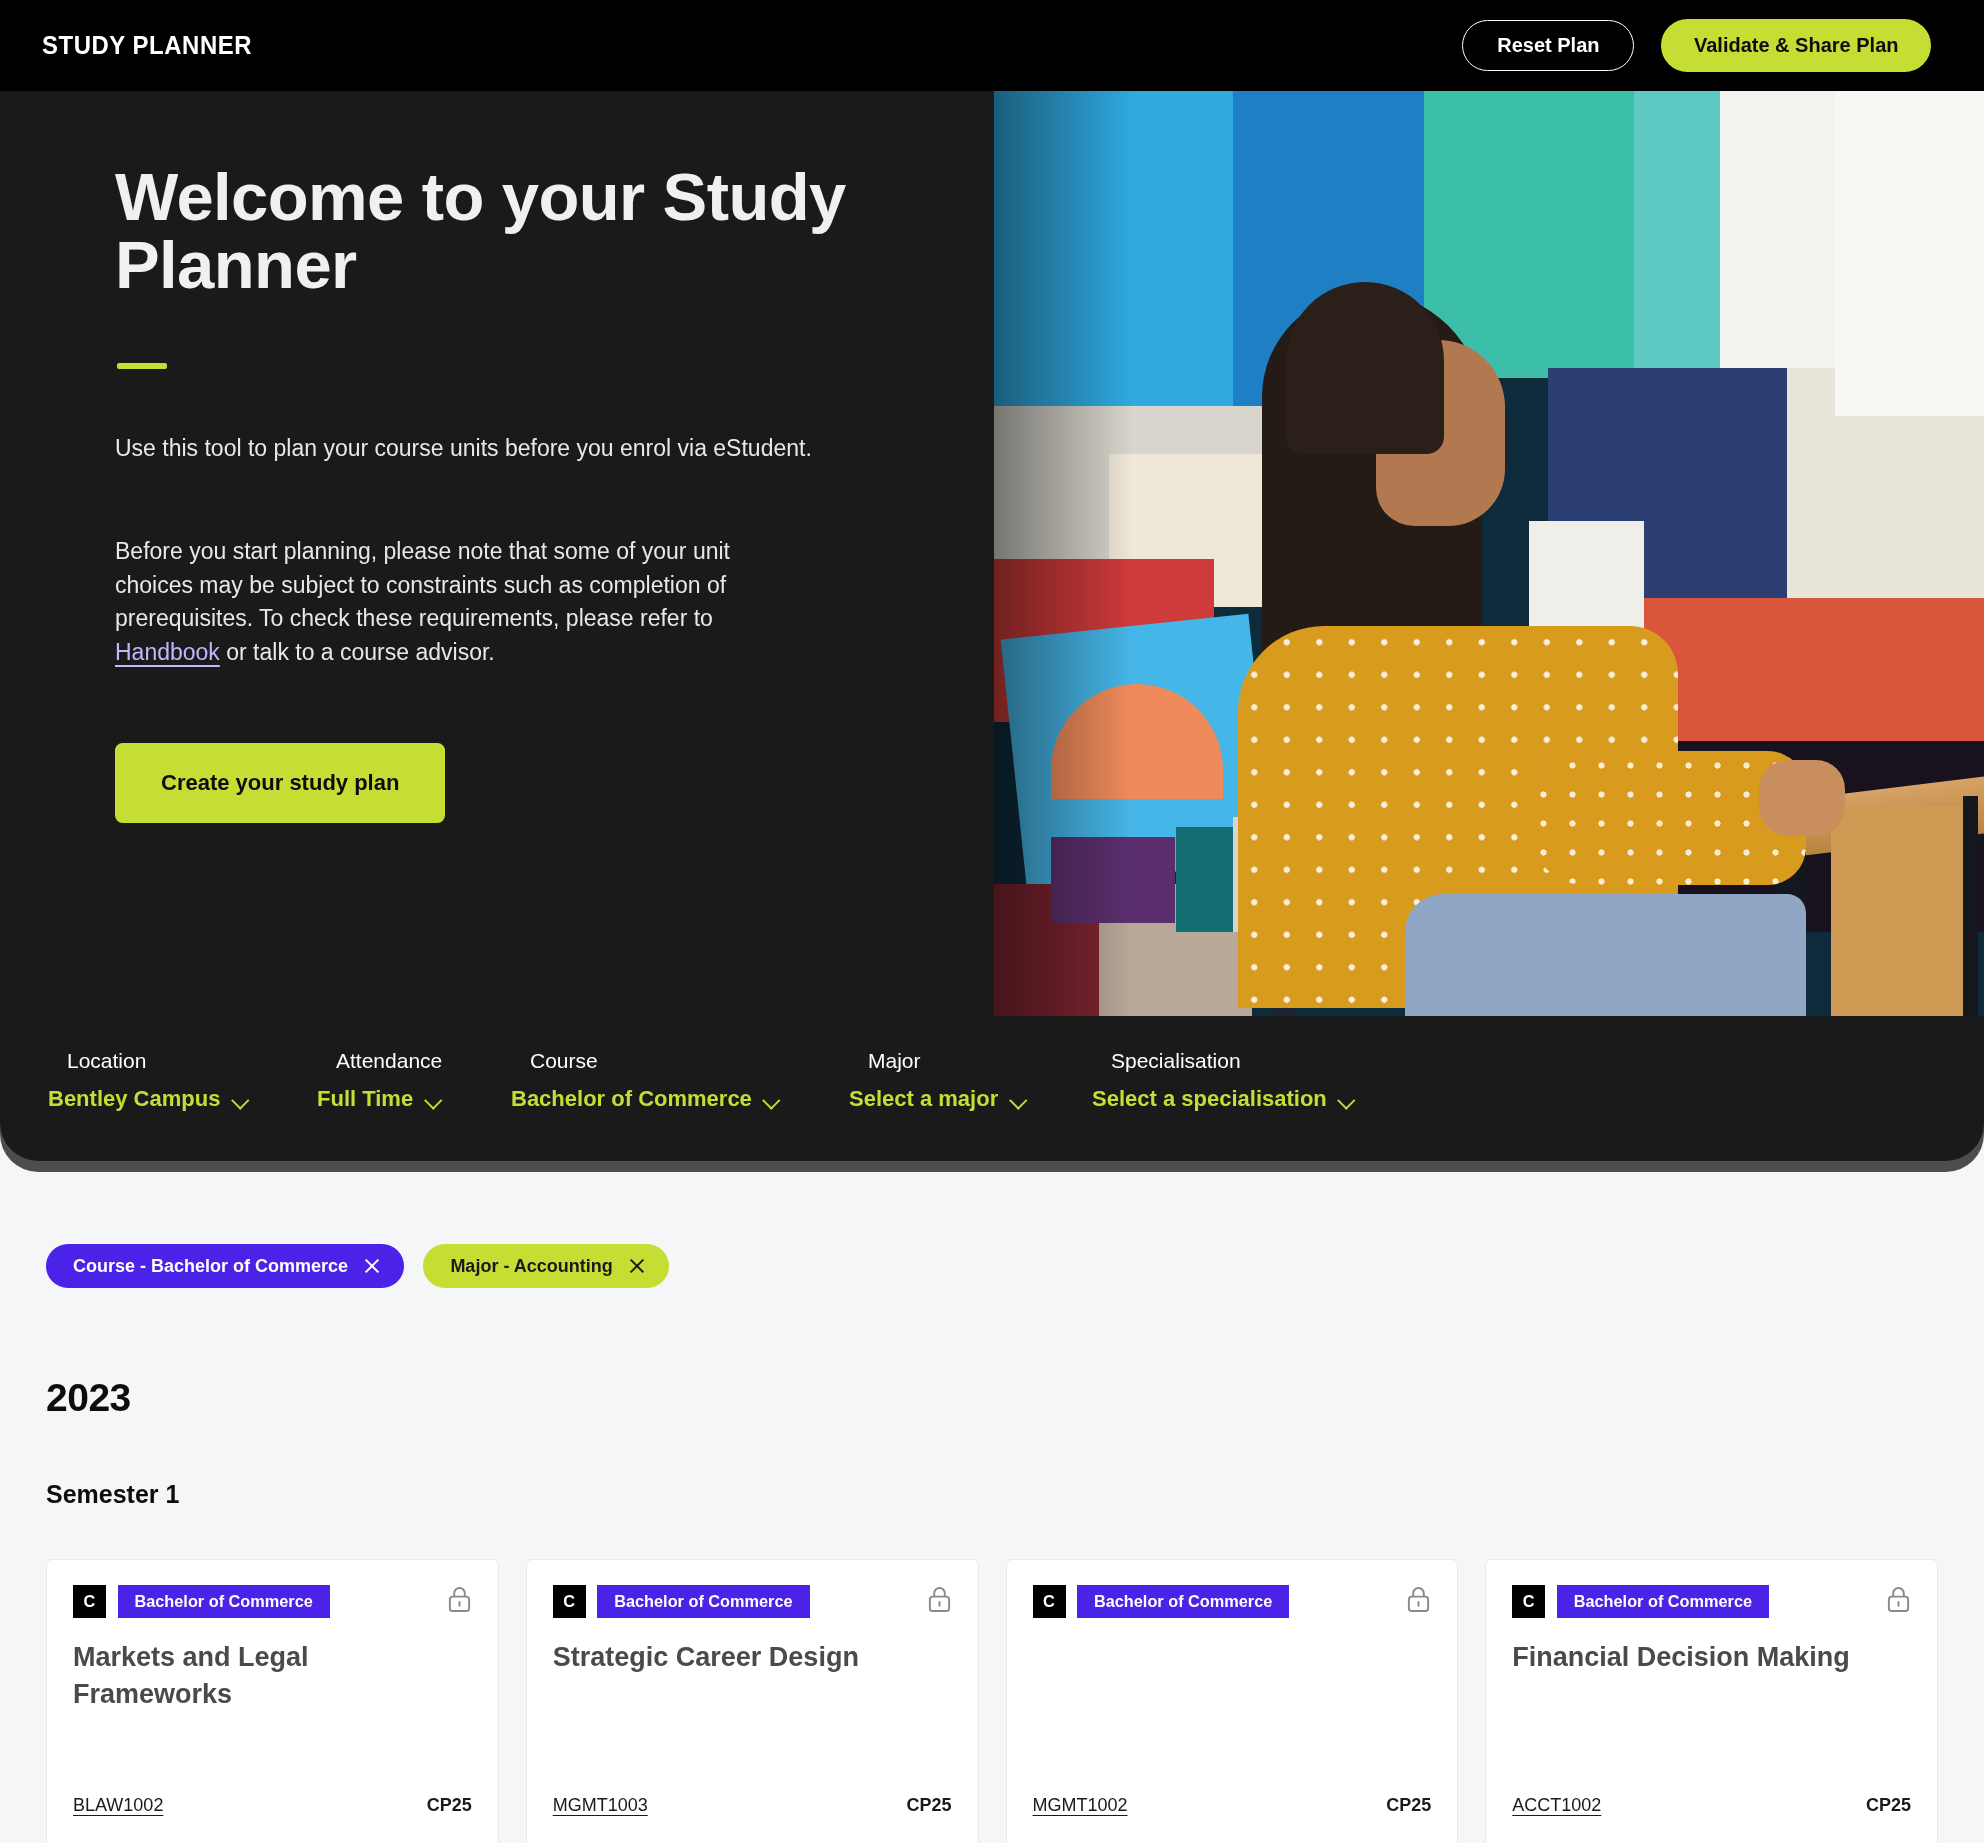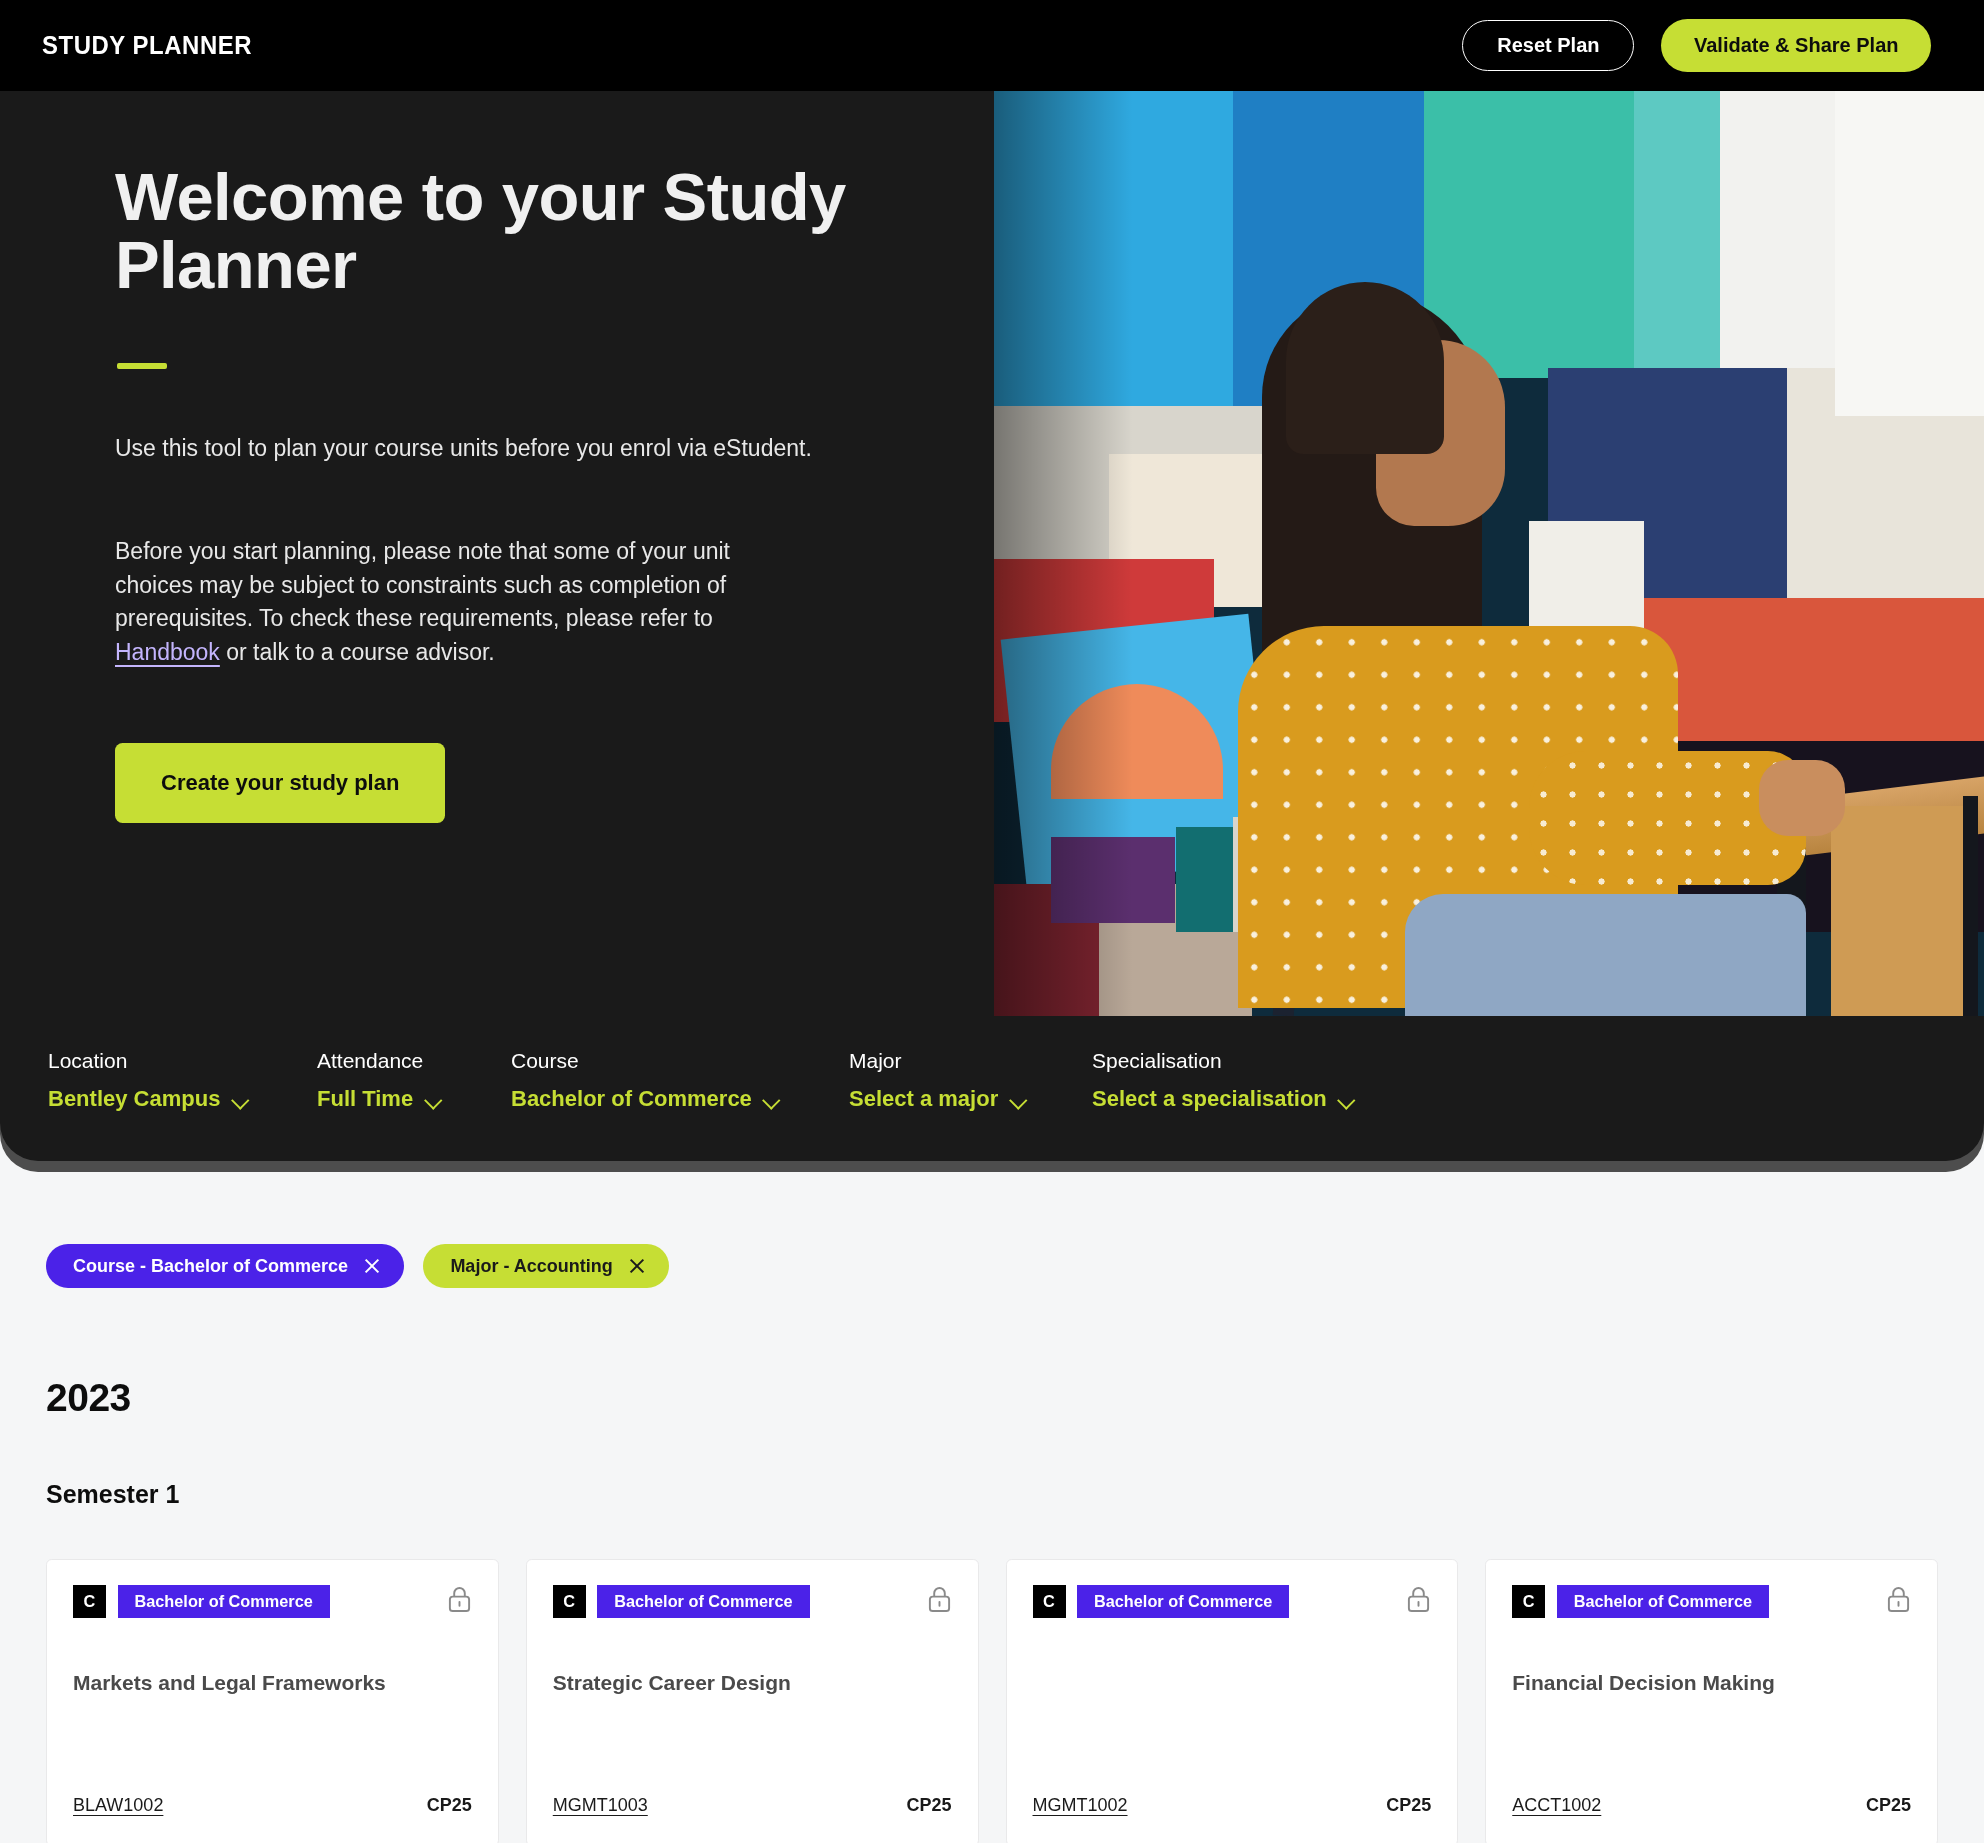--- a/index.html
+++ b/index.html
@@ -221,20 +221,21 @@
   .fg-1 { width: 269px; }
   .fg-2 { width: 194px; }
   .fg-3 { width: 338px; }
   .fg-4 { width: 243px; }
   .fg-5 { width: auto; }
   .filter-label {
     color: #ffffff;
     font-size: 21px;
     font-weight: 400;
     margin-bottom: 13.4px;
+    margin-left: 19px;
   }
   .filter-value {
     display: inline-flex;
     align-items: center;
     gap: 12.4px;
     color: #c6de34;
     font-size: 22px;
     font-weight: 700;
     cursor: pointer;
   }
@@ -346,22 +347,22 @@
     align-items: center;
     white-space: nowrap;
   }
   .lock {
     margin-left: auto;
     width: 25px; height: 29px;
     flex: none;
     cursor: pointer;
   }
   .card-title {
-    margin-top: 51px;
-    font-size: 21px;
+    margin-top: 21px;
+    font-size: 27px;
     font-weight: 700;
     color: #4a4a4a;
     line-height: 1.38;
   }
   .card-foot {
     margin-top: auto;
     padding-top: 38px;
     display: flex;
     align-items: baseline;
     justify-content: space-between;

